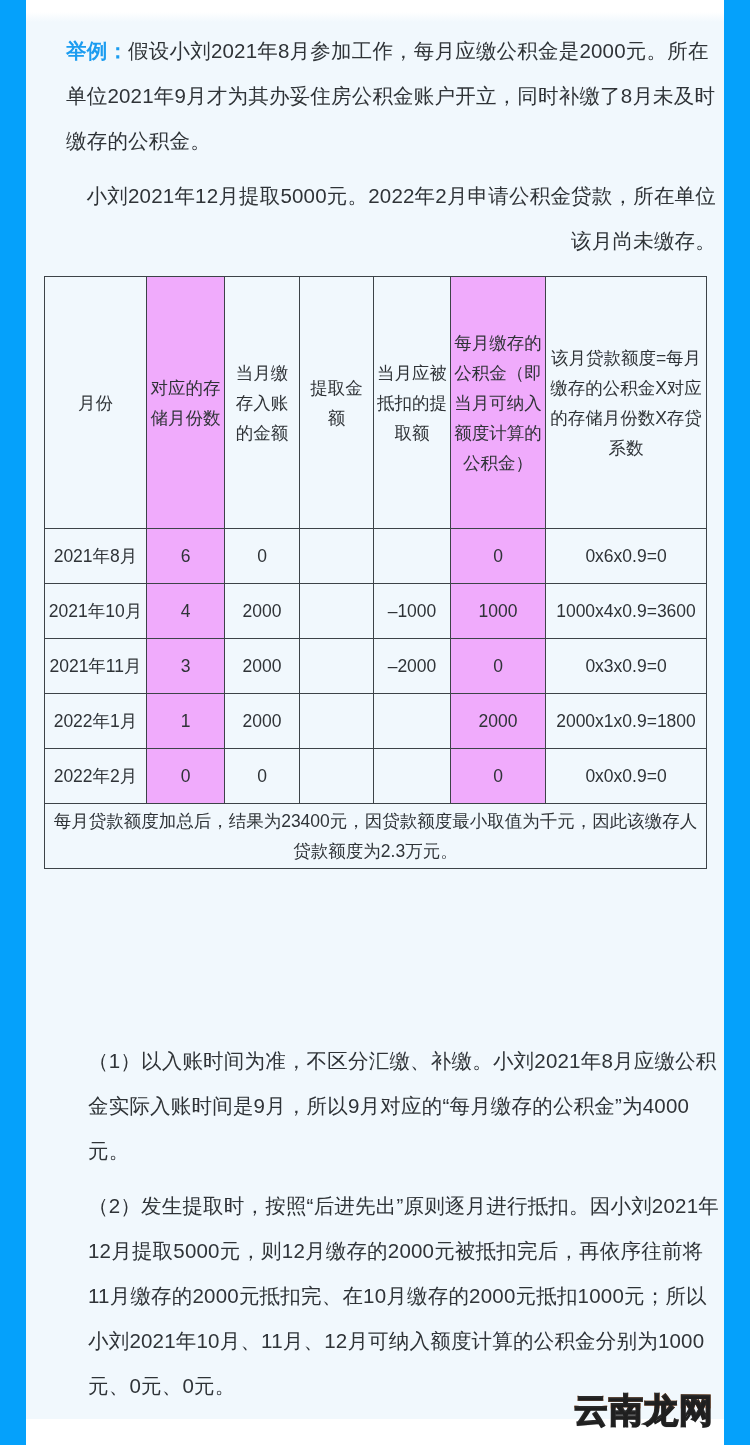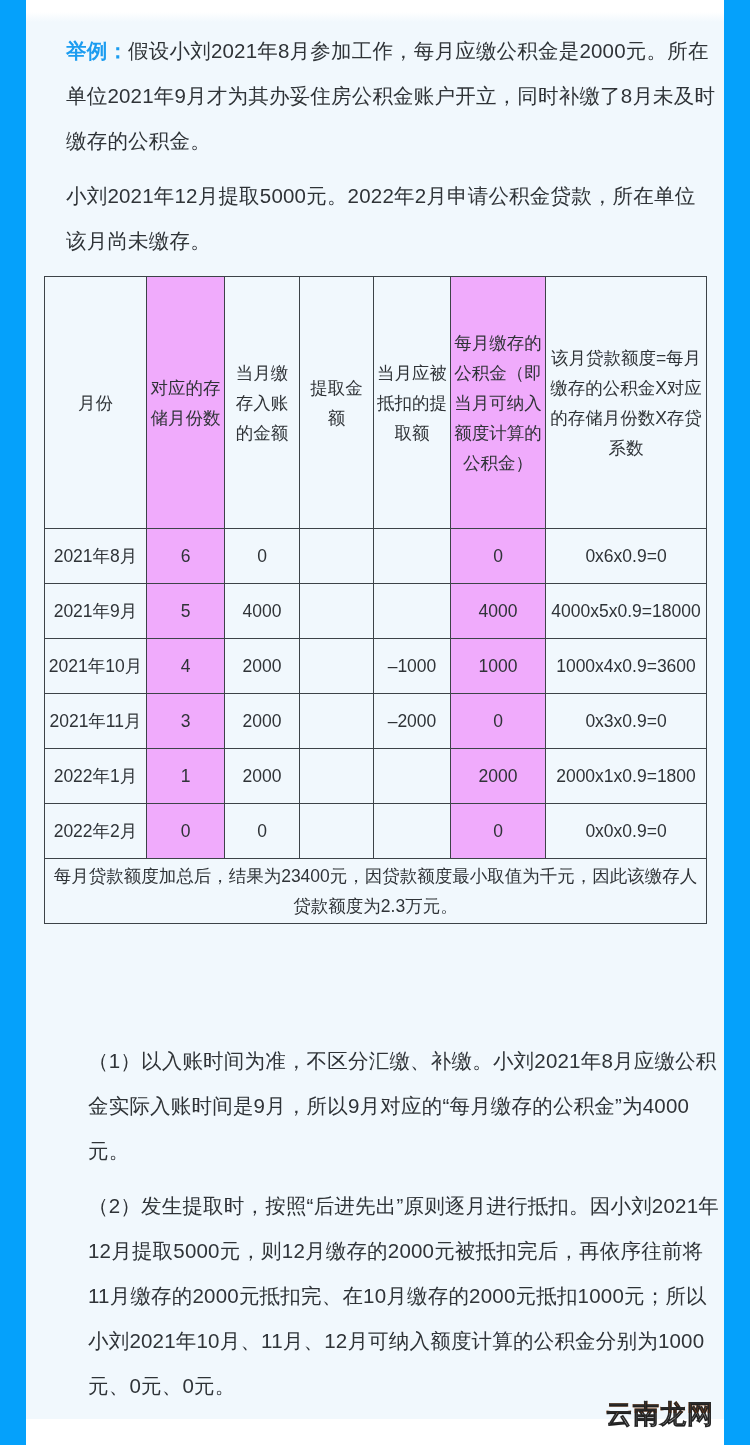--- a/index.html
+++ b/index.html
@@ -73,20 +73,21 @@
     position: absolute;
     left: 40px;
     top: 20px;
     width: 650px;
   }
   #block-second {
     position: absolute;
     left: 40px;
     top: 165px;
     width: 650px;
+    text-align: right;
   }
 
   
   #calc-table {
     position: absolute;
     left: 18px;
     top: 268px;
     width: 662px;
     border-collapse: collapse;
     table-layout: fixed;
@@ -143,22 +144,22 @@
     width: 655px;
   }
   .indent { padding-left: 22px; text-indent: 0; }
 
   
   #watermark {
     position: absolute;
     right: 36px;
     bottom: 18px;
     z-index: 7;
-    font-size: 26px;
-    font-weight: normal;
+    font-size: 34px;
+    font-weight: bold;
     letter-spacing: 1px;
     line-height: 1;
     background: linear-gradient(to bottom, #f0873a 0%, #e2681d 45%, #ffffff 46%, #f3f3f3 100%);
     -webkit-background-clip: text;
     background-clip: text;
     color: transparent;
     -webkit-text-stroke: 1.6px #2a2a2a;
     paint-order: stroke fill;
     text-shadow: 0 1px 0 rgba(0,0,0,0.25);
     font-family: "DejaVu Sans", sans-serif;
@@ -217,29 +218,20 @@
           <tr>
             <td class="col-plain">2021年8月</td>
             <td class="col-tint">6</td>
             <td class="col-plain">0</td>
             <td class="col-plain"></td>
             <td class="col-plain"></td>
             <td class="col-tint">0</td>
             <td class="col-plain">0x6x0.9=0</td>
           </tr>
           <tr>
-            <td class="col-plain">2021年9月</td>
-            <td class="col-tint">5</td>
-            <td class="col-plain">4000</td>
-            <td class="col-plain"></td>
-            <td class="col-plain"></td>
-            <td class="col-tint">4000</td>
-            <td class="col-plain">4000x5x0.9=18000</td>
-          </tr>
-          <tr>
             <td class="col-plain">2021年10月</td>
             <td class="col-tint">4</td>
             <td class="col-plain">2000</td>
             <td class="col-plain"></td>
             <td class="col-plain">–1000</td>
             <td class="col-tint">1000</td>
             <td class="col-plain">1000x4x0.9=3600</td>
           </tr>
           <tr>
             <td class="col-plain">2021年11月</td>

